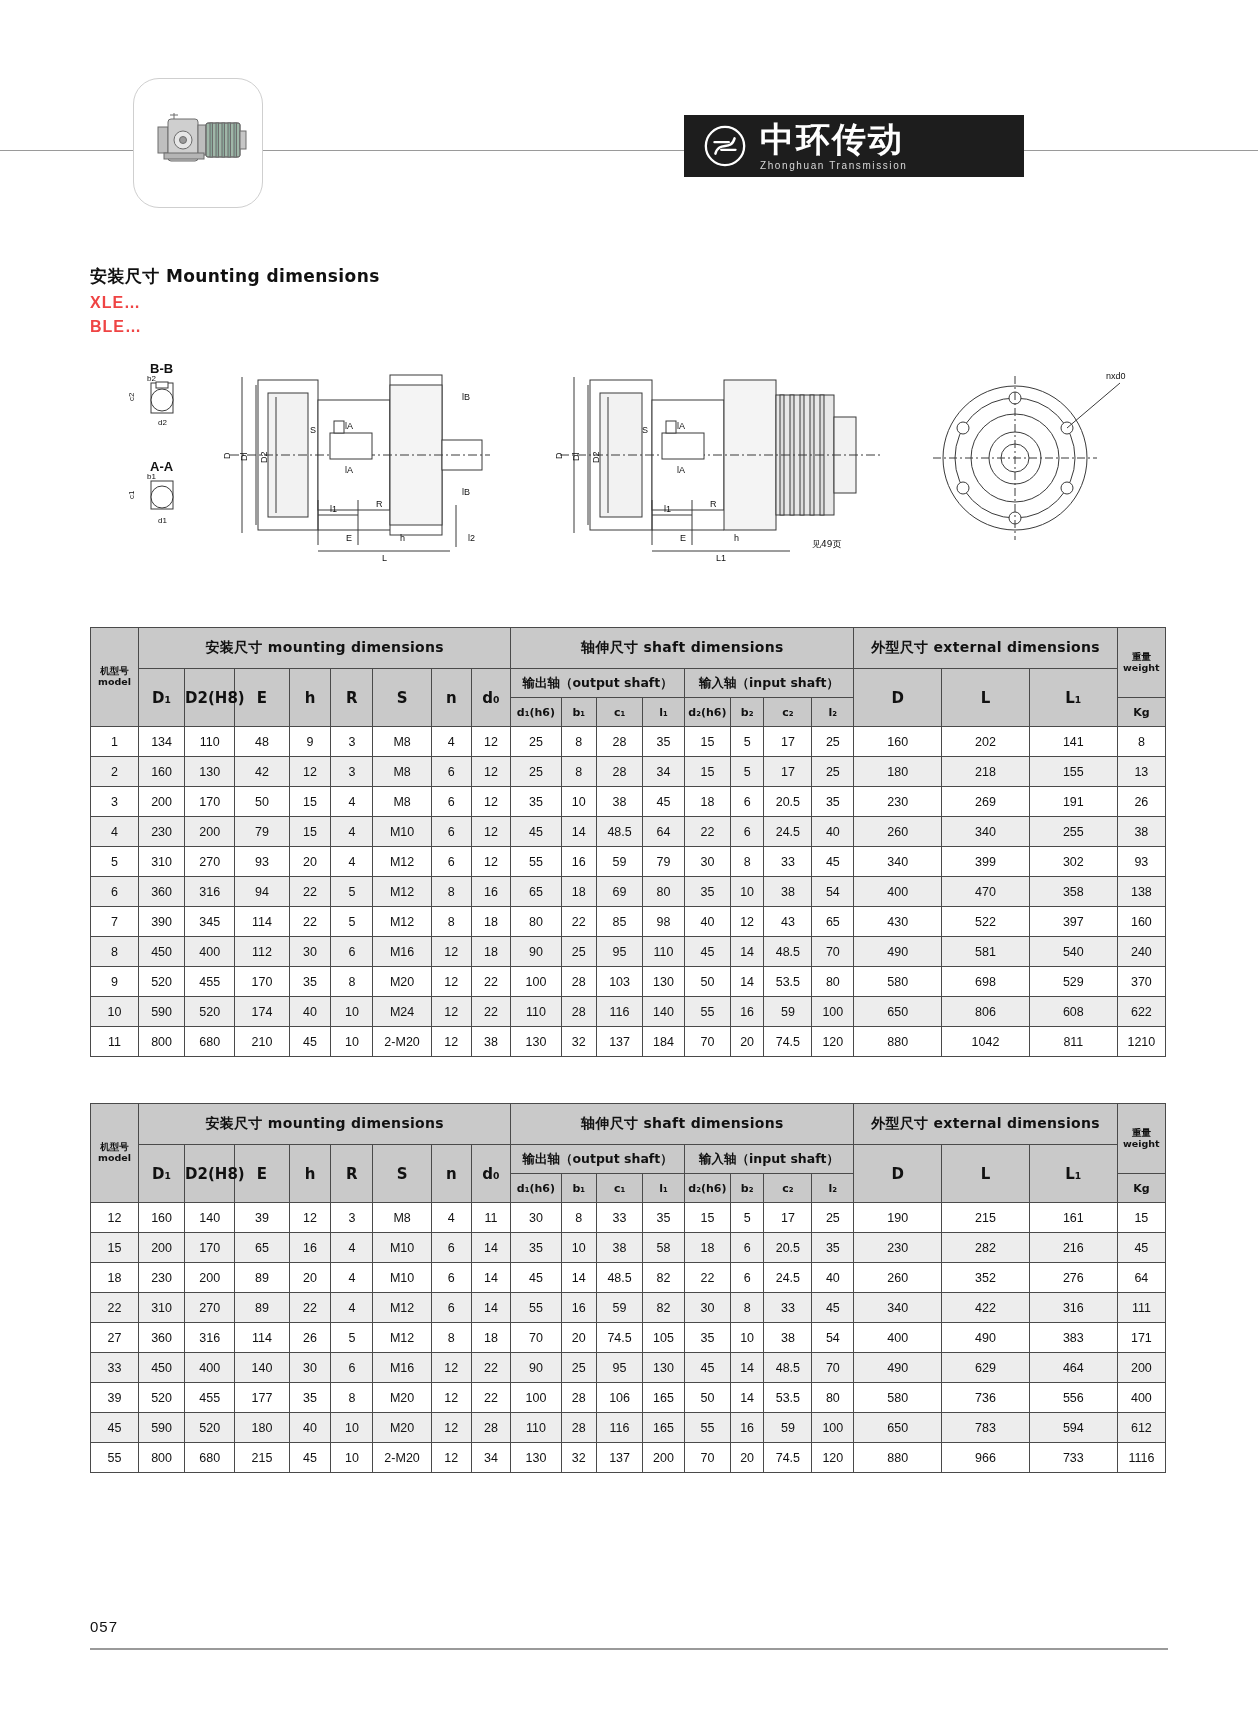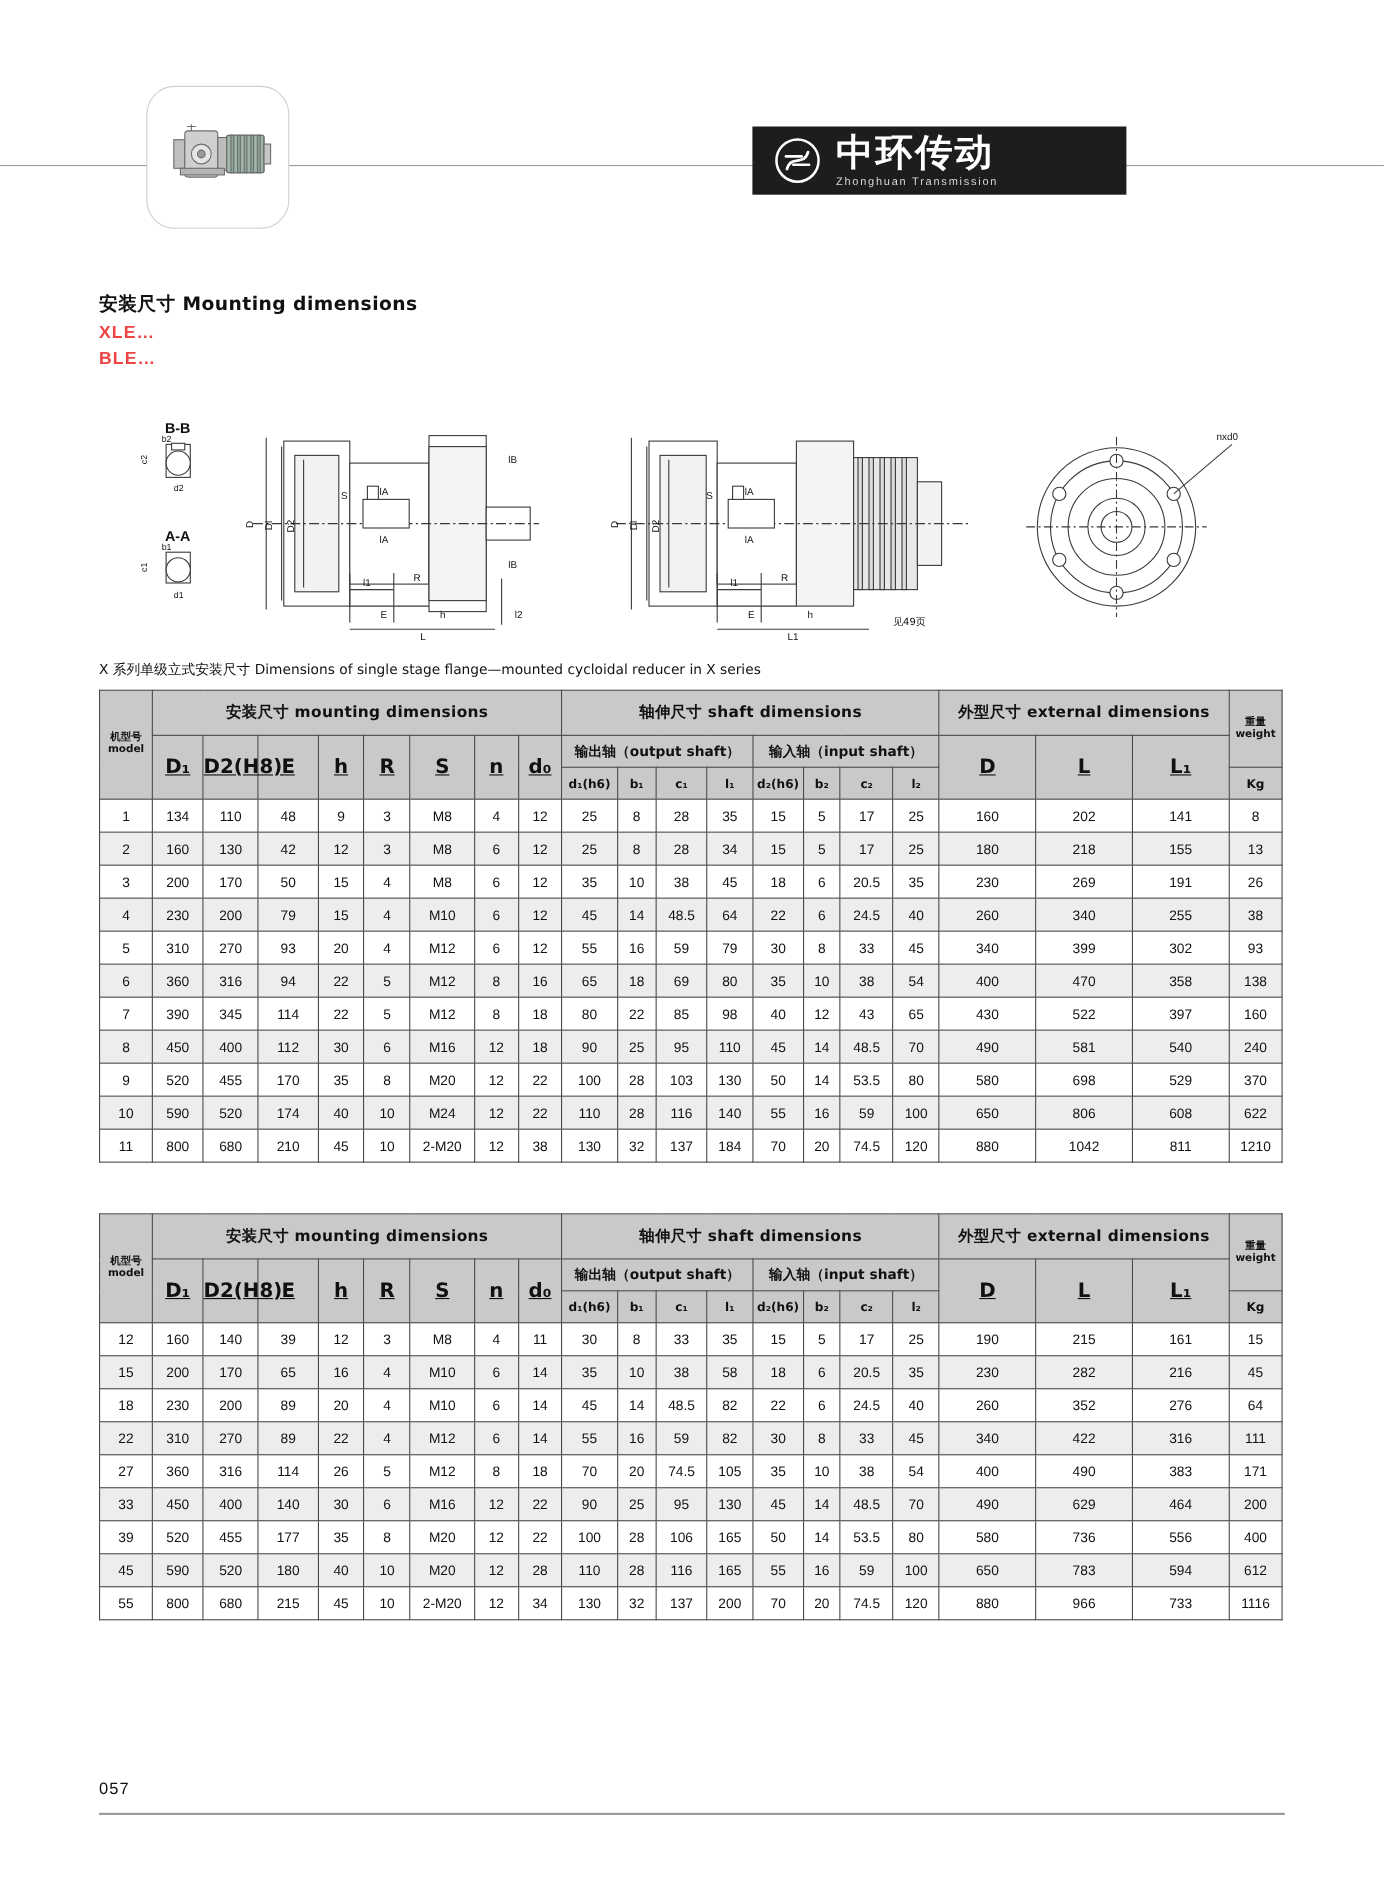--- a/index.html
+++ b/index.html
@@ -95,21 +95,21 @@
     font-weight: bold;
     letter-spacing: 1px;
     margin-top: 6px;
     color: #ef4444;
   }
 
   
   .drawings {
     position: absolute;
     left: 90px;
-    top: 376px;
+    top: 355px;
     width: 1080px;
     height: 215px;
   }
 
   
   .caption {
     position: absolute;
     font-size: 12.5px;
     color: #111;
     font-family: "DejaVu Sans", sans-serif;
@@ -144,23 +144,22 @@
   table.dims thead th.grp {
     font-size: 14px;
     height: 40px;
     letter-spacing: 0.3px;
   }
   table.dims thead th.sub {
     font-size: 12.5px;
     height: 28px;
   }
   table.dims thead th.col {
-    font-size: 18px;
+    font-size: 15px;
     height: 36px;
-    text-decoration: underline;
   }
   table.dims thead th.small {
     font-size: 11px;
     height: 28px;
   }
   table.dims thead th.tiny {
     font-size: 9.5px;
     line-height: 1.15;
     height: 40px;
   }
@@ -348,21 +347,20 @@
         <circle cx="873" cy="133" r="6" fill="#ffffff"></circle>
         <circle cx="873" cy="73" r="6" fill="#ffffff"></circle>
         <line x1="925" y1="21" x2="925" y2="185" stroke-dasharray="8,3,2,3"></line>
         <line x1="843" y1="103" x2="1007" y2="103" stroke-dasharray="8,3,2,3"></line>
         <line x1="977" y1="73" x2="1030" y2="28"></line>
         <text x="1016" y="24" font-size="9" fill="#111" stroke="none">nxd0</text>
       </g>
     </svg>
   </div>
 
-  <div class="caption" id="cap-x">X 系列单级立式安装尺寸 Dimensions of single stage flange—mounted cycloidal reducer in X series</div>
 
   <table class="dims" id="table-x">
     <colgroup>
       <col style="width:46px">
         <col style="width:44px">
         <col style="width:48px">
         <col style="width:52px">
       <col style="width:40px">
         <col style="width:40px">
         <col style="width:56px">

